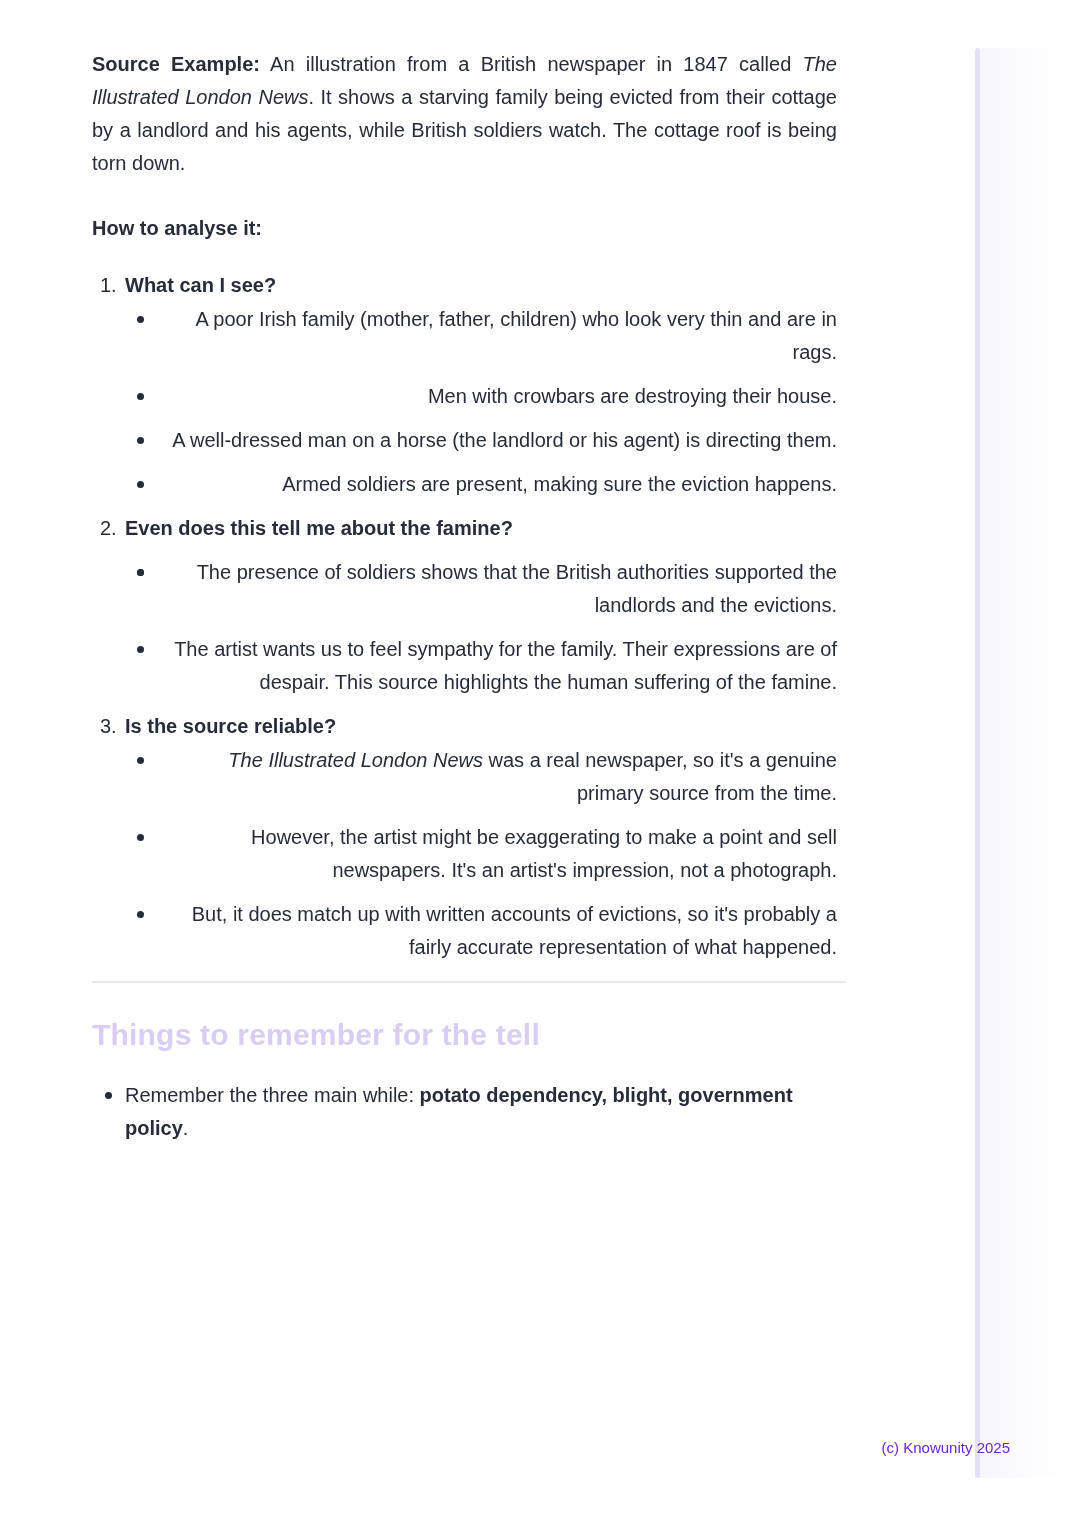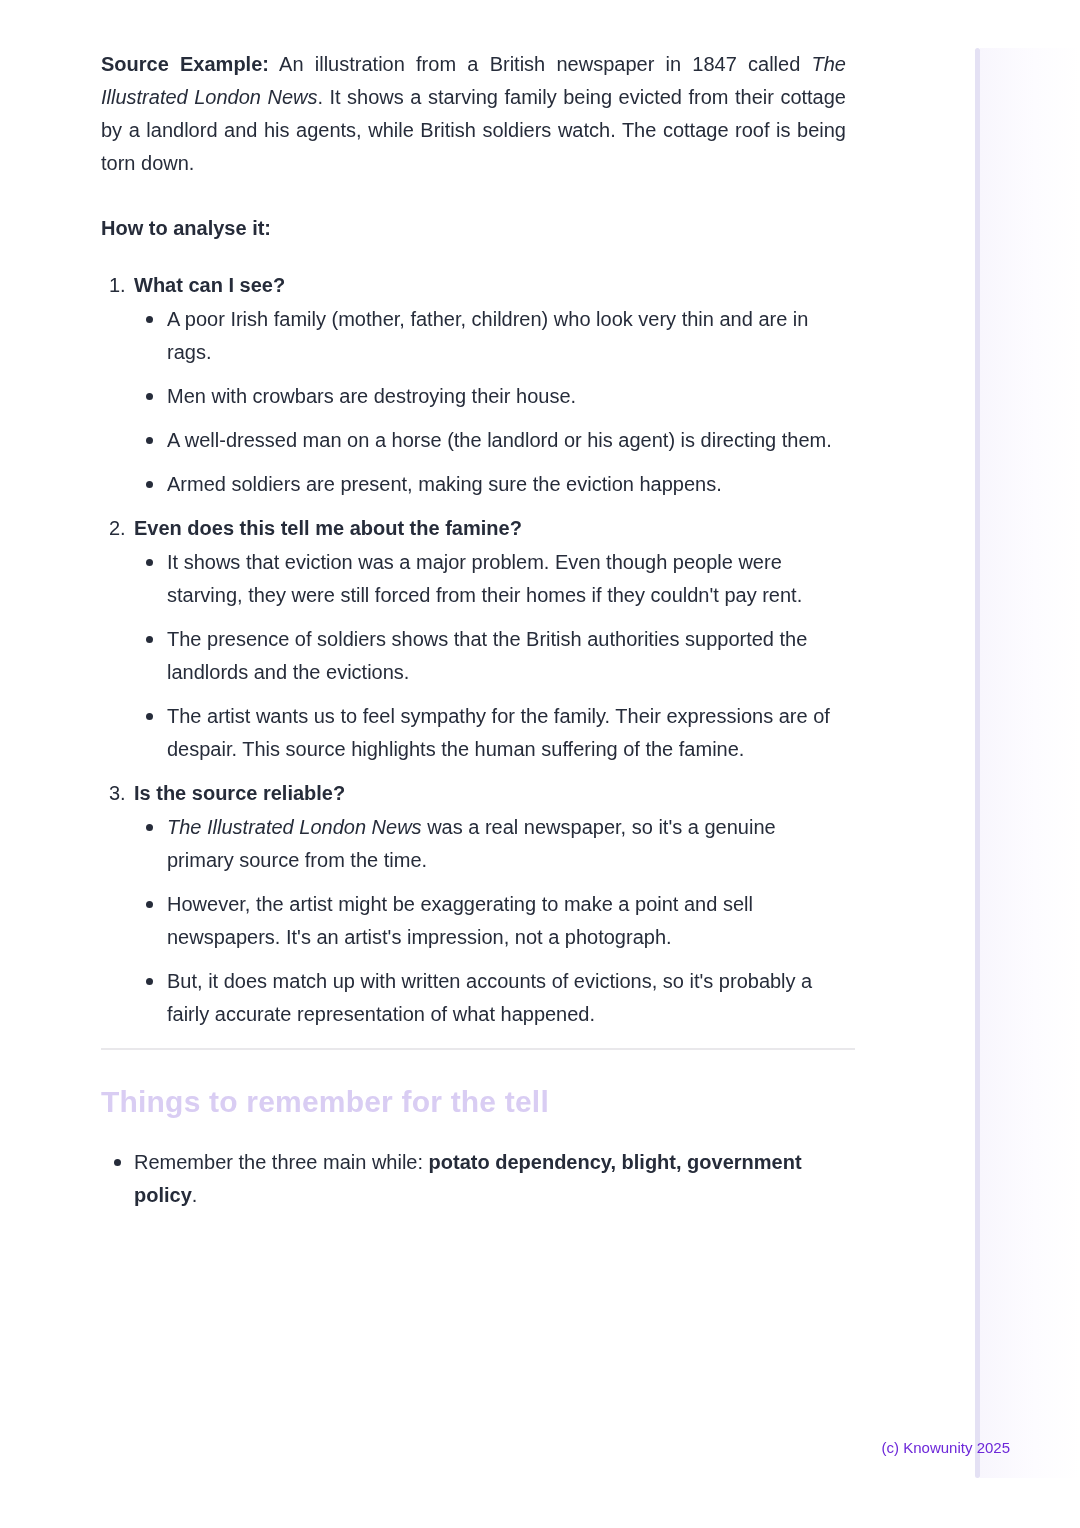--- a/index.html
+++ b/index.html
@@ -10,21 +10,20 @@
     font-family: "Liberation Sans", sans-serif;
     color: #262c3a;
     position: relative;
     overflow: hidden;
   }
   .content {
     position: absolute;
     left: 92px;
     top: 48px;
     width: 745px;
-    margin-left: 9px;
   }
   .intro {
     font-size: 20px;
     line-height: 33px;
     text-align: justify;
     margin: 0 0 32px 0;
   }
   .intro b { font-weight: 700; }
   .intro i, .answers i, .tips i { font-style: italic; }
   .subhead {
@@ -41,21 +40,21 @@
     line-height: 33px;
     margin: 0 0 1px 0;
   }
   .q-num {
     flex: 0 0 33px;
     box-sizing: border-box;
     padding-left: 8px;
     font-weight: 400;
   }
   .q-title { font-weight: 700; }
-  ul.answers { list-style: none; margin: 0; padding: 0 0 0 66px; }
+  ul.answers { list-style: none; margin: 0; padding: 0 0 0 66px; text-align: right; }
   ul.answers > li {
     position: relative;
     font-size: 20px;
     line-height: 33px;
     margin: 0 0 11px 0;
   }
   .dot {
     position: absolute;
     left: -21px;
     top: 13px;
@@ -137,21 +136,21 @@
           <li><span class="dot"></span><span><span>A well-dressed man on a horse (the landlord or his agent) is directing them.</span></span></li>
           <li><span class="dot"></span><span><span>Armed soldiers are present, making sure the eviction happens.</span></span></li>
         </ul>
       </li>
       <li class="question">
         <div class="q-head">
           <span class="q-num">2.</span>
           <span class="q-title">Even does this tell me about the famine?</span>
         </div>
         <ul class="answers">
-          <li><span class="dot"></span><span><span>It shows that eviction was a major problem. Even though people were starving, they were still forced from their homes if they couldn't pay rent.</span></span></li>
+          <li><span class="dot"></span></li>
           <li><span class="dot"></span><span><span>The presence of soldiers shows that the British authorities supported the landlords and the evictions.</span></span></li>
           <li><span class="dot"></span><span><span>The artist wants us to feel sympathy for the family. Their expressions are of despair. This source highlights the human suffering of the famine.</span></span></li>
         </ul>
       </li>
       <li class="question">
         <div class="q-head">
           <span class="q-num">3.</span>
           <span class="q-title">Is the source reliable?</span>
         </div>
         <ul class="answers">

